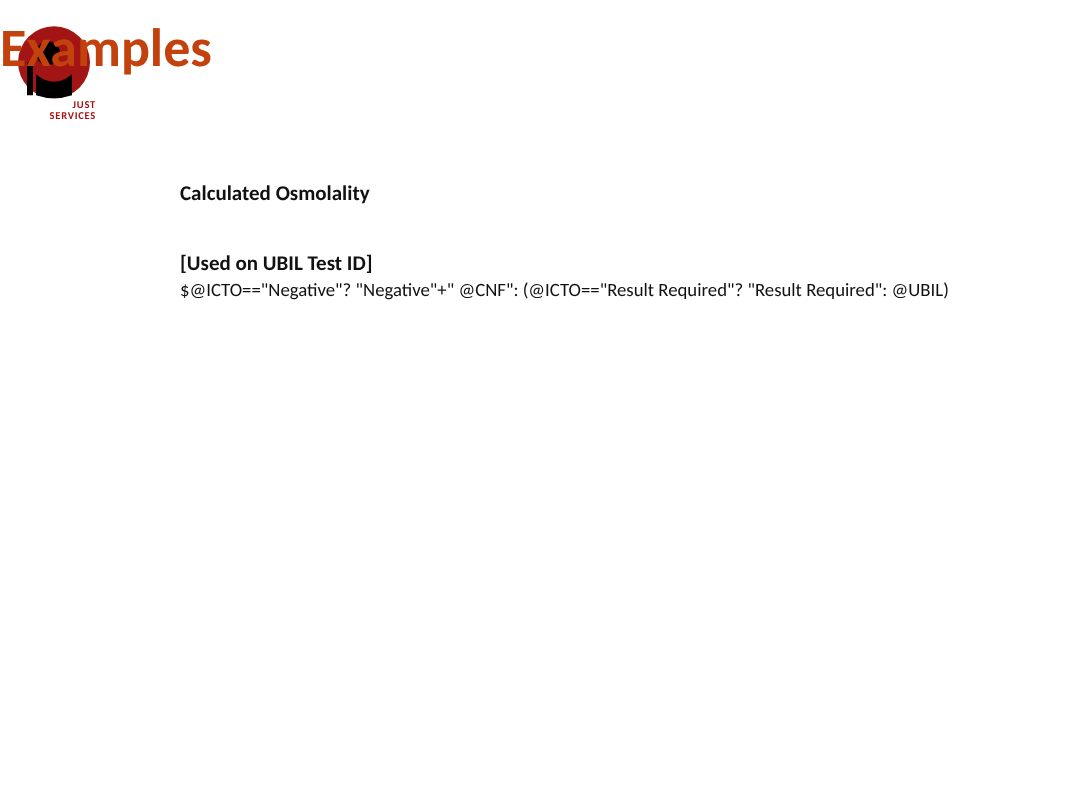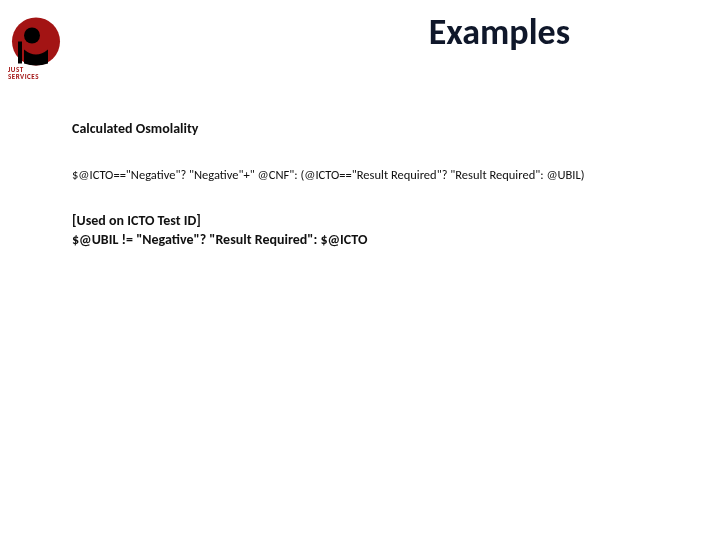--- a/index.html
+++ b/index.html
@@ -18,47 +18,47 @@
     left: 8px;
     width: 56px;
     height: 75px;
   }
   .logo svg { width: 100%; height: 100%; }
   .logo-text {
     position: absolute;
     top: 60px;
     left: 0;
     width: 56px;
-    text-align: left;
+    text-align: right;
     font-size: 7px;
     font-weight: 800;
     color: #a31414;
     letter-spacing: 0.5px;
     line-height: 1;
   }
   .title {
     position: absolute;
     top: 10px;
     left: 0;
     width: 570px;
-    text-align: right;
+    text-align: left;
     font-size: 36px;
     font-weight: 800;
-    color: #0f172a;
+    color: #c2410c;
   }
   .content {
     position: absolute;
     top: 120px;
     left: 72px;
     right: 40px;
     font-size: 14px;
     line-height: 1.35;
     color: #111;
   }
-  .block { margin-bottom: 28px; }
+  .block { margin-bottom: 28px; margin-left: 48px; }
   .bold { font-weight: 700; }
   .small { font-size: 12.5px; }
   .mono { word-break: break-word; }
 </style>
 </head>
 <body>
 
 <div class="logo">
   <svg viewBox="0 0 56 56">
     <circle cx="28" cy="26" r="24" fill="#a31414"></circle>
@@ -74,24 +74,21 @@
 
 <div class="title">Examples</div>
 
 <div class="content">
 
   <div class="block">
     <div class="bold">Calculated Osmolality</div>
   </div>
 
   <div class="block">
+    <div class="bold">[Used on UBIL Test ID]</div>
     <div class="mono small">$@ICTO=="Negative"? "Negative"+" @CNF": (@ICTO=="Result Required"? "Result Required": @UBIL)</div>
   </div>
 
-  <div class="block">
-    <div class="bold">[Used on ICTO Test ID]</div>
-    <div class="mono bold">$@UBIL != "Negative"? "Result Required": $@ICTO</div>
-  </div>
 
   <div class="block">
   </div>
 
 </div>
 
 </body></html>

